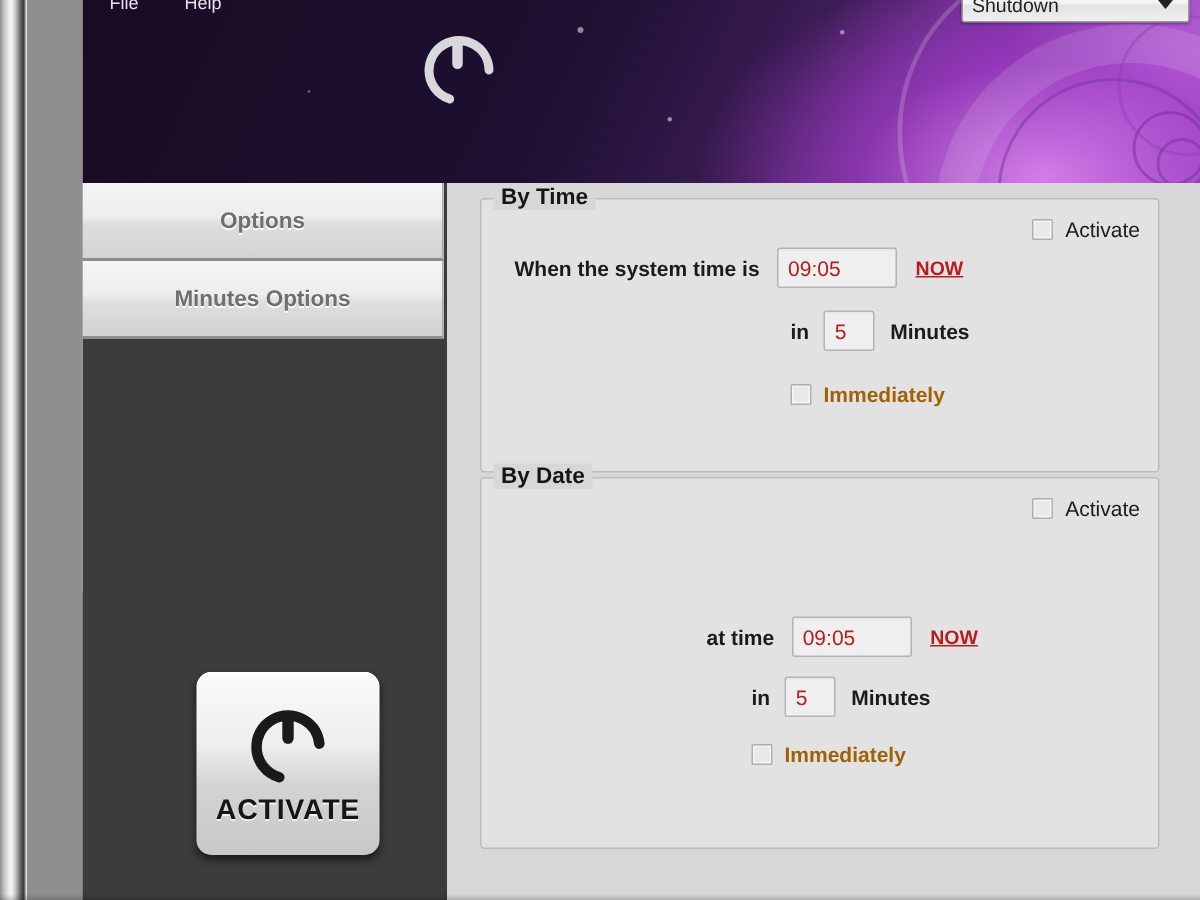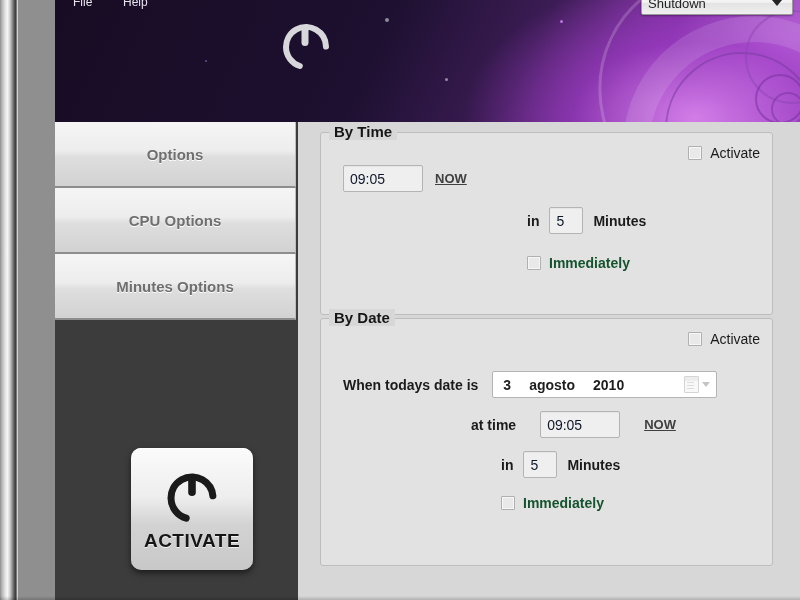--- a/index.html
+++ b/index.html
@@ -132,21 +132,21 @@
     margin-right: 10px;
   }
 
   
   #sidebar {
     position: absolute; left: 0; top: 122px; width: 243px; height: 478px;
     background: #3c3c3c;
   }
   .side-btn {
     position: relative;
-    height: 66px; width: 241px;
+    height: 52px; width: 241px;
     background: linear-gradient(to bottom, #f5f5f5 0%, #ededed 45%, #dedede 55%, #d2d2d2 100%);
     border-bottom: 2px solid #8d8d8d;
     border-right: 1px solid #bdbdbd;
     display: flex; align-items: center; justify-content: center;
     box-sizing: border-box;
   }
   .side-btn .side-label {
     font-size: 15px;
     font-weight: bold;
     color: #6f6f6f;
@@ -199,43 +199,43 @@
   }
   .lbl {
     font-size: 14px; font-weight: bold; color: #1b1b1b;
     white-space: nowrap;
   }
   .txtfield {
     background: #efefef;
     border: 1px solid #b4b4b4;
     border-radius: 2px;
     font-size: 14px;
-    color: #0f172a;
+    color: #b91c1c;
     padding: 3px 6px;
     box-sizing: border-box;
     box-shadow: inset 0 1px 1px rgba(0,0,0,0.04);
     font-family: "Liberation Sans", sans-serif;
   }
   .txtfield.time { width: 80px; height: 27px; }
   .txtfield.mins { width: 34px; height: 27px; }
   .nowlink {
-    font-size: 13px; font-weight: bold; color: #404040;
+    font-size: 13px; font-weight: bold; color: #b91c1c;
     text-decoration: underline;
     cursor: pointer;
   }
   .chk {
     width: 14px; height: 14px;
     background: #e9e9e9;
     border: 1px solid #b0b0b0;
     border-radius: 1px;
     box-shadow: inset 0 0 0 1px #f6f6f6;
     box-sizing: border-box;
     display: inline-block;
   }
-  .chk-label { font-size: 14px; font-weight: bold; color: #14532d; margin-left: 8px; }
+  .chk-label { font-size: 14px; font-weight: bold; color: #a16207; margin-left: 8px; }
   .activate-row { position: absolute; right: 12px; display: flex; align-items: center; }
   .activate-row .chk-label { font-weight: normal; color: #1b1b1b; }
 
   .datepicker {
     width: 225px; height: 27px;
     background: #ffffff;
     border: 1px solid #b4b4b4;
     border-radius: 2px;
     display: flex; align-items: center;
     box-sizing: border-box;
@@ -308,23 +308,20 @@
         <div class="sel-label">Shutdown</div>
         <div class="caret-down"></div>
       </div>
     </div>
 
     <div id="sidebar">
       <div class="side-btn">
         <span class="side-label">Options</span>
       </div>
       <div class="side-btn">
-        <span class="side-label">CPU Options</span>
-      </div>
-      <div class="side-btn">
         <span class="side-label">Minutes Options</span>
       </div>
 
       <div id="activate-area">
         <div id="activate-button">
           <div class="act-power">
             <svg width="56" height="56" viewBox="0 0 56 56" aria-hidden="true">
               <path d="M28 7 a21 21 0 1 0 0.001 0" fill="none" stroke="#1a1a1a" stroke-width="7" stroke-dasharray="95 41" stroke-dashoffset="68" stroke-linecap="round" transform="rotate(-90 28 28)"></path>
               <rect x="24.2" y="5" width="7.6" height="21" rx="3.8" fill="#1a1a1a"></rect>
             </svg>
@@ -338,20 +335,21 @@
 
       <div class="group-box" id="box-bytime">
         <div class="group-title">By Time</div>
 
         <div class="activate-row" style="top: 12px;">
           <span class="chk"></span>
           <span class="chk-label">Activate</span>
         </div>
 
         <div class="row" style="left: 22px; top: 32px; gap: 12px;">
+          <span class="lbl">When the system time is</span>
           <input class="txtfield time" type="text" value="09:05" style="">
           <span class="nowlink">NOW</span>
         </div>
 
         <div class="row" style="left: 206px; top: 74px; gap: 10px;">
           <span class="lbl">in</span>
           <input class="txtfield mins" type="text" value="5" style="">
           <span class="lbl">Minutes</span>
         </div>
 
@@ -362,34 +360,22 @@
       </div>
 
       <div class="group-box" id="box-bydate">
         <div class="group-title">By Date</div>
 
         <div class="activate-row" style="top: 12px;">
           <span class="chk"></span>
           <span class="chk-label">Activate</span>
         </div>
 
-        <div class="row" style="left: 22px; top: 52px; gap: 14px;">
-          <span class="lbl">When todays date is</span>
-          <div class="datepicker">
-            <span class="dp-seg dp-day">3</span>
-            <span class="dp-seg dp-month">agosto</span>
-            <span class="dp-seg dp-year">2010</span>
-            <span class="dp-icons">
-              <span class="cal-ico"></span>
-              <span class="dp-caret"></span>
-            </span>
-          </div>
-        </div>
-
-        <div class="row" style="left: 150px; top: 92px; gap: 24px;">
+
+        <div class="row" style="left: 150px; top: 92px; gap: 12px;">
           <span class="lbl">at time</span>
           <input class="txtfield time" type="text" value="09:05" style="">
           <span class="nowlink">NOW</span>
         </div>
 
         <div class="row" style="left: 180px; top: 132px; gap: 10px;">
           <span class="lbl">in</span>
           <input class="txtfield mins" type="text" value="5" style="">
           <span class="lbl">Minutes</span>
         </div>

